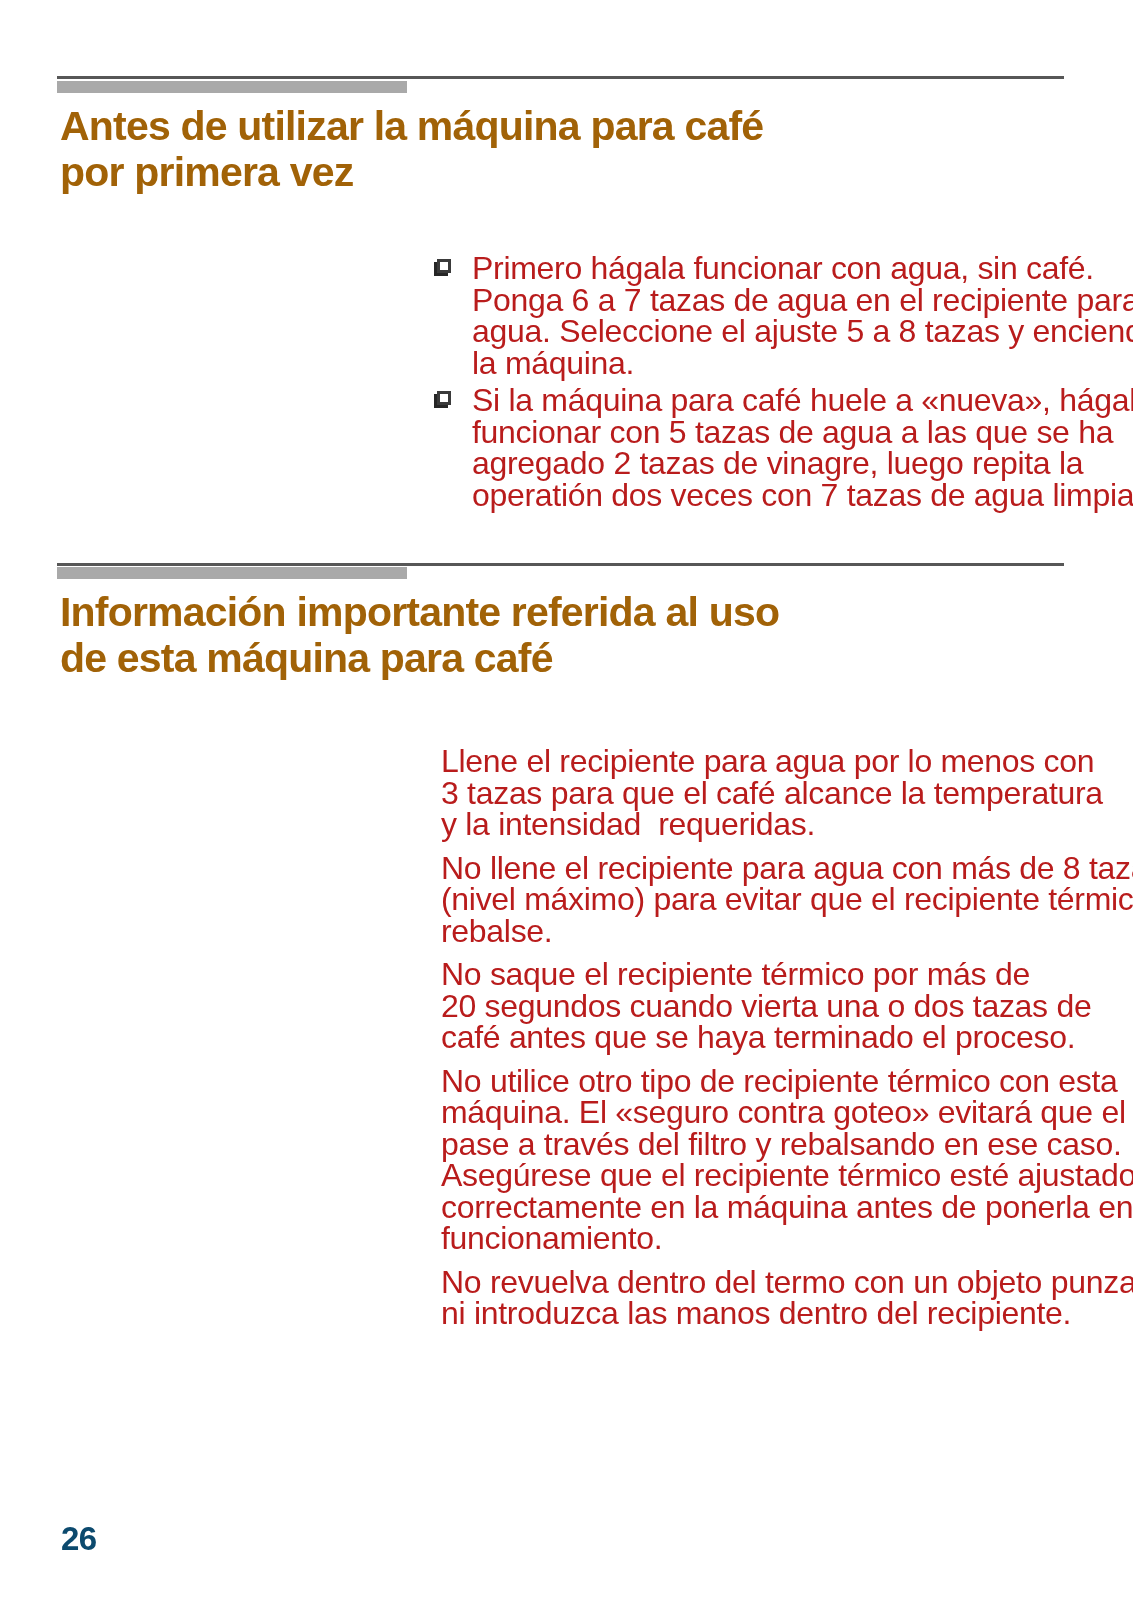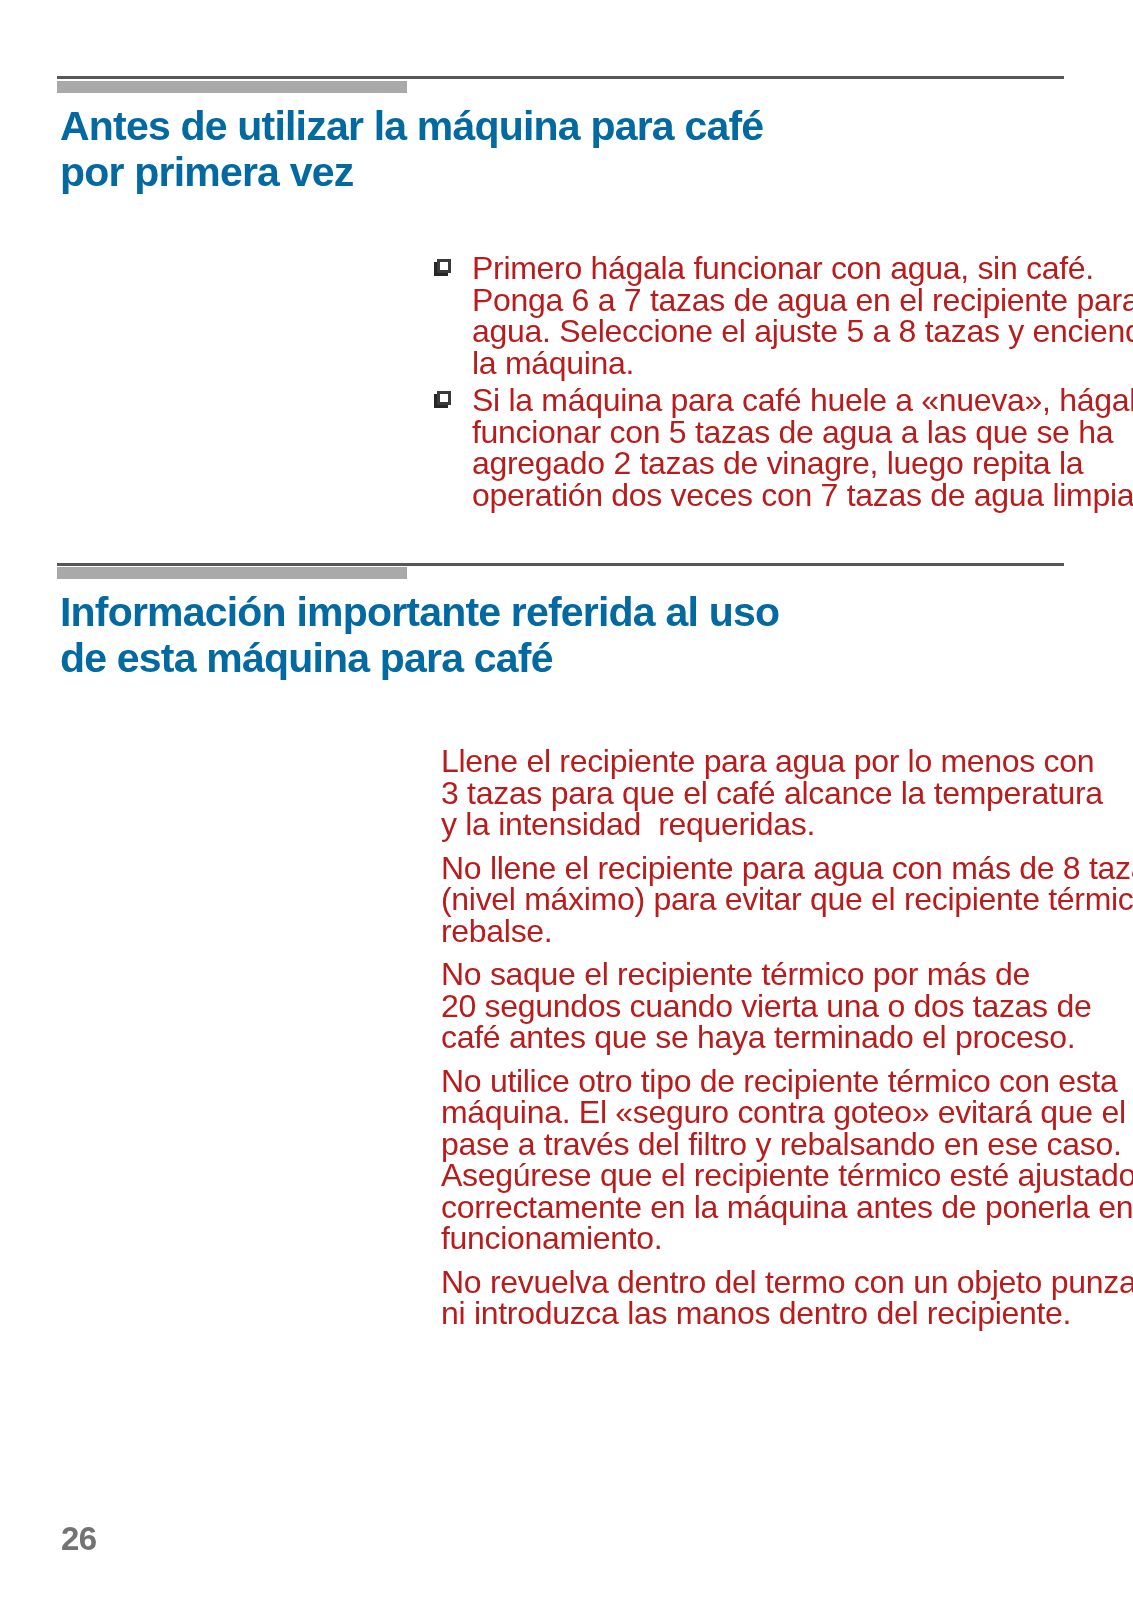--- a/index.html
+++ b/index.html
@@ -29,21 +29,21 @@
     background: #a9a9a9;
   }
 
   .heading {
     position: absolute;
     left: 60px;
     font-size: 41px;
     line-height: 46px;
     font-weight: 700;
     letter-spacing: -0.8px;
-    color: #0369a1;
+    color: #a16207;
     white-space: pre;
   }
 
   #rule1-line   { top: 76px; }
   #rule1-accent { top: 81px; }
   #heading1     { top: 103px; }
 
   .body-text {
     font-size: 32px;
     line-height: 31.5px;
@@ -81,21 +81,21 @@
   .paragraphs p { margin: 12px 0 9px 0; }
 
   .page-number {
     position: absolute;
     left: 61px;
     top: 1522px;
     font-size: 33px;
     line-height: 33px;
     font-weight: 700;
     letter-spacing: -0.5px;
-    color: #737373;
+    color: #0c4a6e;
   }
 </style>
 </head>
 <body>
 
 <div class="page">
 
   <section>
     <div class="divider-line" id="rule1-line"></div>
     <div class="divider-accent" id="rule1-accent"></div>

